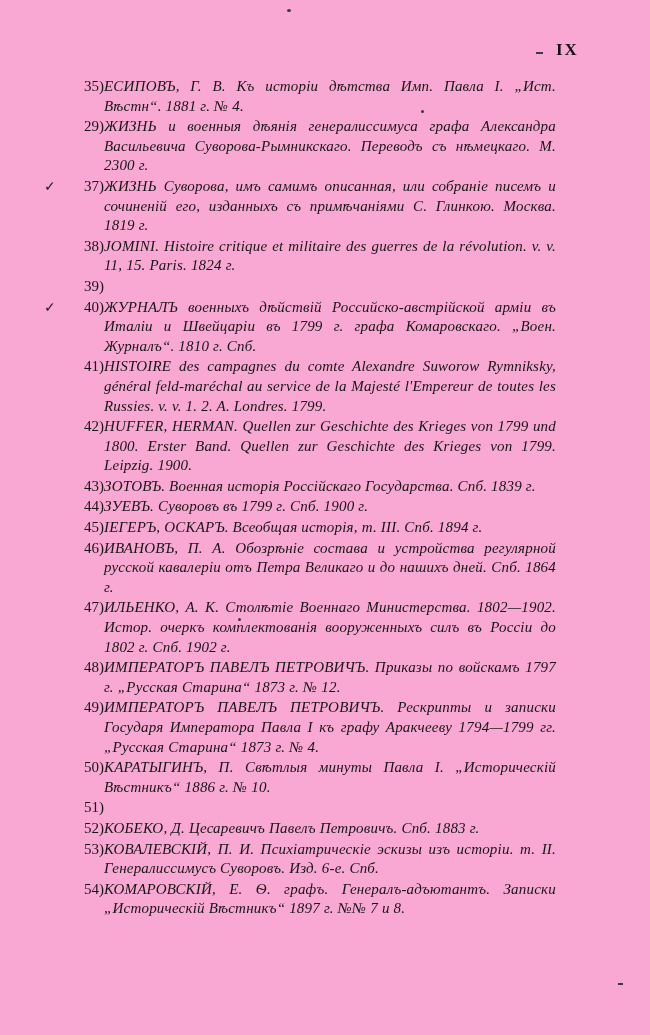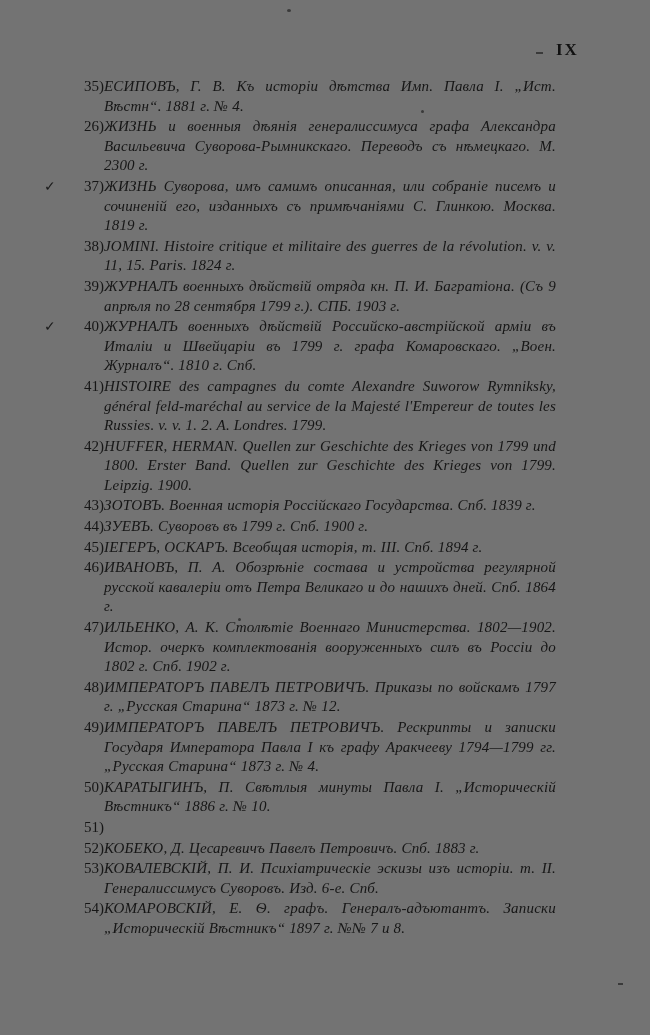--- a/index.html
+++ b/index.html
@@ -6,21 +6,21 @@
     margin: 0; padding: 0;
     width: 650px; height: 1035px;
     background: #ffffff;
     font-family: "Liberation Serif", serif;
     color: #161616;
     overflow: hidden;
   }
   .page {
     position: relative;
     width: 650px; height: 1035px;
-    background: #737373;
+    background: #f9a8d4;
   }
   .page-number {
     position: absolute;
     top: 40px; left: 556px;
     font-size: 17px;
     font-weight: bold;
     letter-spacing: 2px;
     color: #111;
   }
   .biblio-list {
@@ -78,37 +78,36 @@
   <div class="speck dash" style="left:618px; top:983px; width:5px; height:2px;"></div>
 
   <div class="biblio-list">
       <div class="entry">
         <span class="check-col"></span>
         <span class="num-col">35)</span>
         <span class="entry-text">ЕСИПОВЪ, Г. В. Къ исторіи дѣтства Имп. Павла I. „Ист. Вѣстн“. 1881 г. № 4.</span>
       </div>
       <div class="entry">
         <span class="check-col"></span>
-        <span class="num-col">26)</span>
+        <span class="num-col">29)</span>
         <span class="entry-text">ЖИЗНЬ и военныя дѣянія генералиссимуса графа Александра Васильевича Суворова-Рымникскаго. Переводъ съ нѣмецкаго. М. 2300 г.</span>
       </div>
       <div class="entry">
         <span class="check-col">✓</span>
         <span class="num-col">37)</span>
         <span class="entry-text">ЖИЗНЬ Суворова, имъ самимъ описанная, или собраніе писемъ и сочиненій его, изданныхъ съ примѣчаніями С. Глинкою. Москва. 1819 г.</span>
       </div>
       <div class="entry">
         <span class="check-col"></span>
         <span class="num-col">38)</span>
         <span class="entry-text">JOMINI. Histoire critique et militaire des guerres de la révolution. v. v. 11, 15. Paris. 1824 г.</span>
       </div>
       <div class="entry">
         <span class="check-col"></span>
         <span class="num-col">39)</span>
-        <span class="entry-text">ЖУРНАЛЪ военныхъ дѣйствій отряда кн. П. И. Багратіона. (Съ 9 апрѣля по 28 сентября 1799 г.). СПБ. 1903 г.</span>
       </div>
       <div class="entry">
         <span class="check-col">✓</span>
         <span class="num-col">40)</span>
         <span class="entry-text">ЖУРНАЛЪ военныхъ дѣйствій Российско-австрійской арміи въ Италіи и Швейцаріи въ 1799 г. графа Комаровскаго. „Воен. Журналъ“. 1810 г. Спб.</span>
       </div>
       <div class="entry">
         <span class="check-col"></span>
         <span class="num-col">41)</span>
         <span class="entry-text">HISTOIRE des campagnes du comte Alexandre Suworow Rymniksky, général feld-maréchal au service de la Majesté l'Empereur de toutes les Russies. v. v. 1. 2. A. Londres. 1799.</span>

